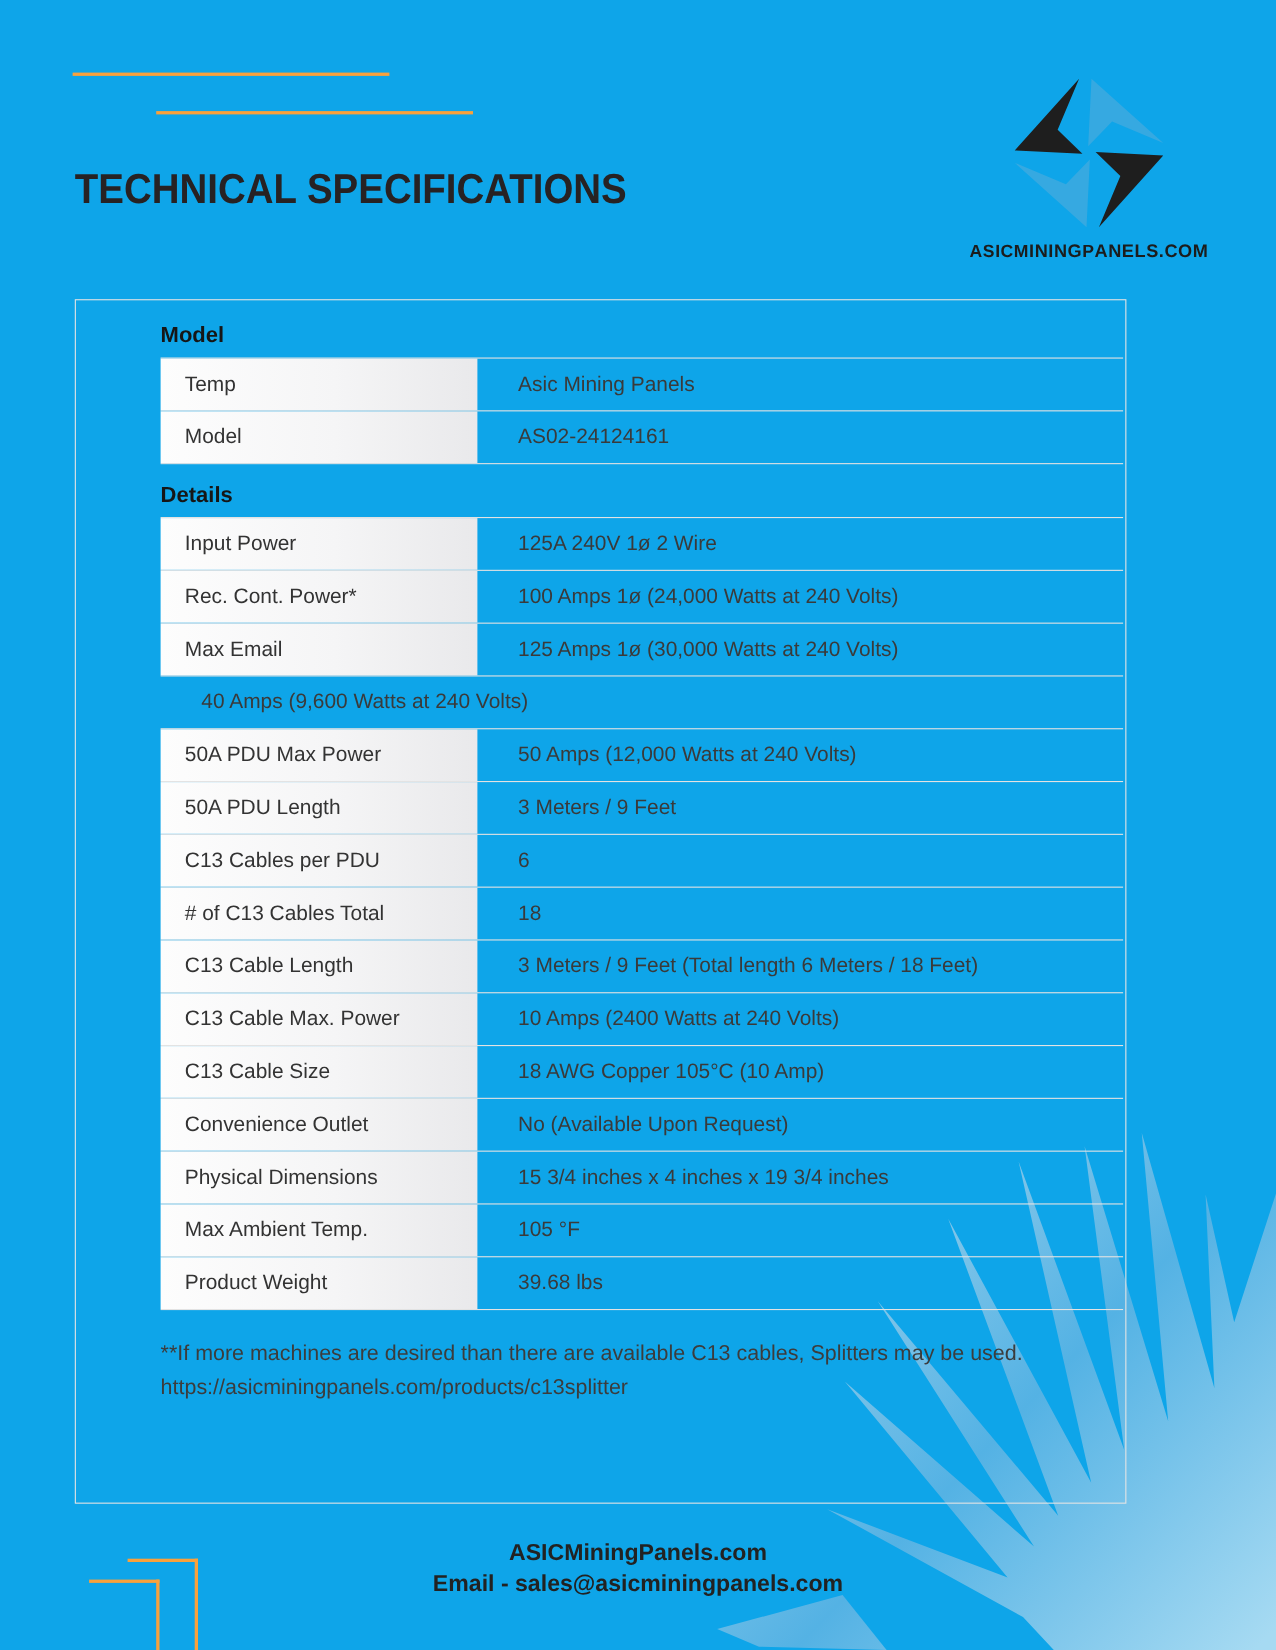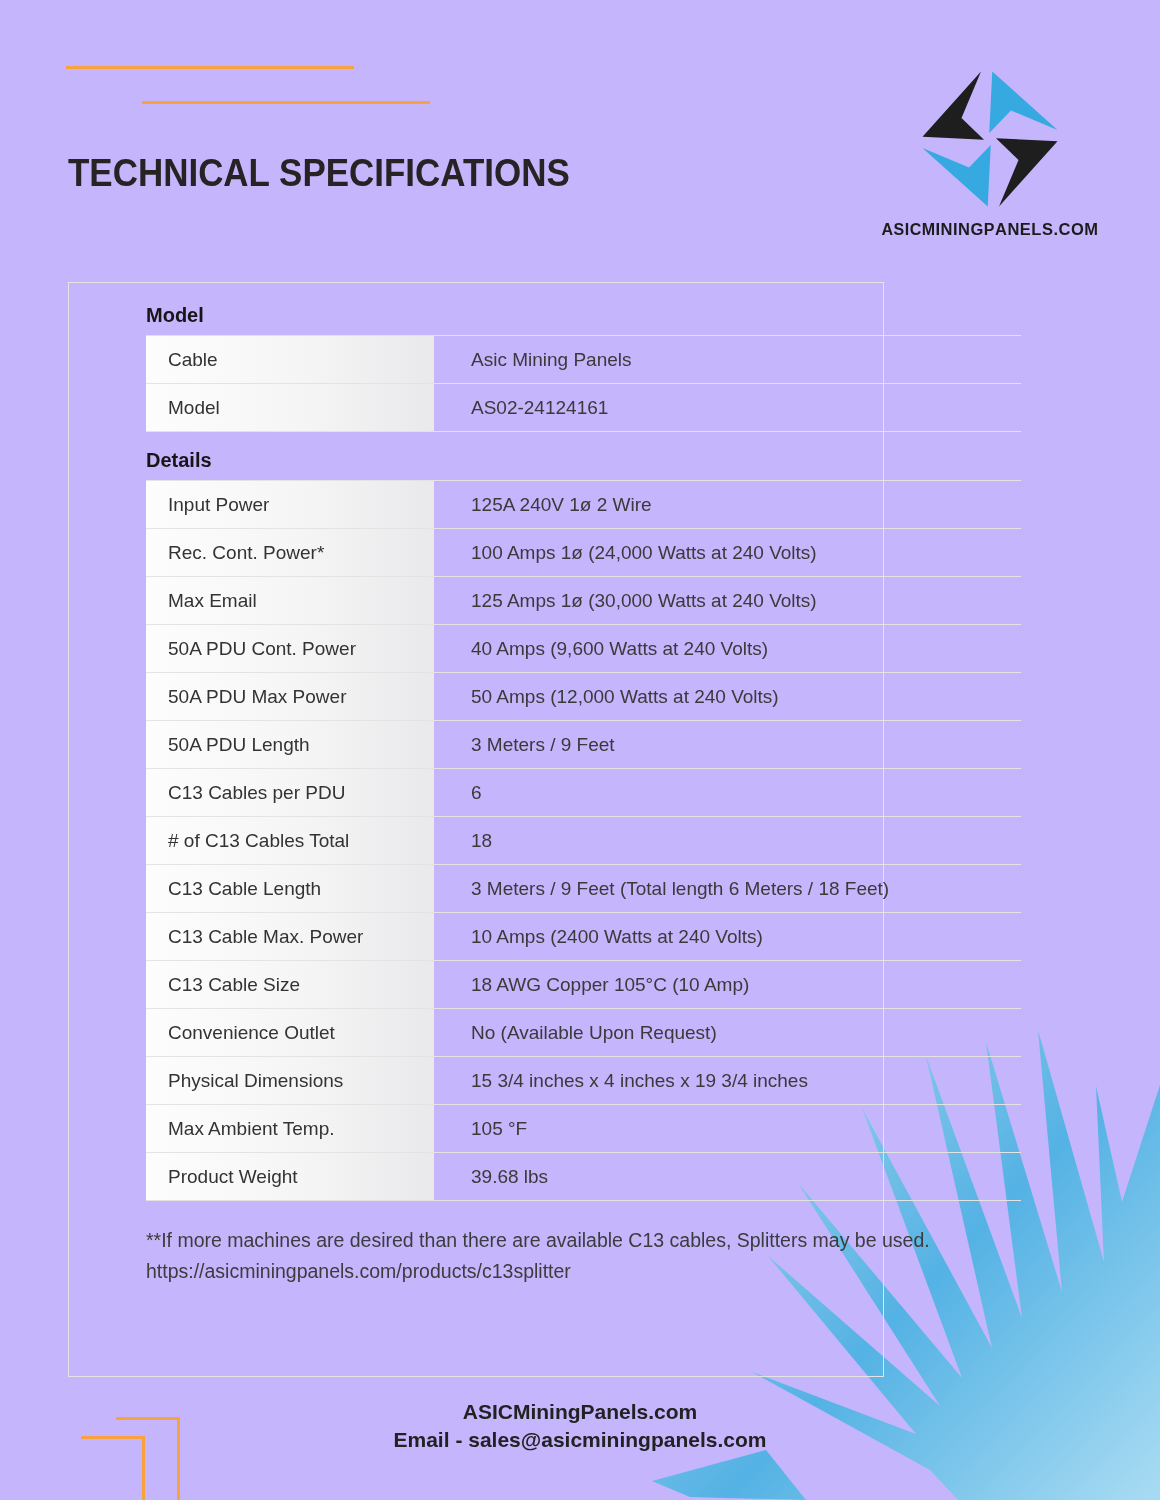--- a/index.html
+++ b/index.html
@@ -1,16 +1,16 @@
 <!DOCTYPE html>
 <html><head>
 <meta charset="utf-8">
 <style>
   html,body{margin:0;padding:0;background:#ffffff;}
-  .page{position:relative;width:1160px;height:1500px;background:#c4b5fd;overflow:hidden;
+  .page{position:relative;width:1160px;height:1500px;background:#0ea5e9;overflow:hidden;
         font-family:"Liberation Sans",sans-serif;color:#3a3a3a;}
 
   
   .accent-line{position:absolute;height:3px;background:#F9A13C;}
   .accent-line.l1{left:66px;top:66px;width:288px;}
   .accent-line.l2{left:142px;top:101px;width:288px;}
 
   
   .title{position:absolute;left:68px;top:152px;margin:0;
          font-size:38px;font-weight:bold;letter-spacing:0px;color:#272223;
@@ -20,21 +20,21 @@
   .logo-wrap{position:absolute;left:915px;top:64px;width:150px;height:150px;}
   .logo-text{position:absolute;left:860px;top:220px;width:260px;text-align:center;
              font-weight:bold;color:#1c1c1c;letter-spacing:0.5px;white-space:nowrap;}
   .logo-text .lg{font-size:16px;}
   .logo-text .sm{font-size:16.5px;}
 
   
   .starburst{position:absolute;left:620px;top:990px;width:540px;height:510px;}
 
   
-  .card{position:absolute;left:68px;top:282px;width:816px;height:1095px;
+  .card{position:absolute;left:68px;top:272px;width:956px;height:1095px;
         border:1px solid #e4e4e4;box-sizing:border-box;background:transparent;}
   .card-inner{padding:12px 0 0 77px;}
   .section-heading{height:40px;line-height:40px;font-size:20px;font-weight:bold;color:#161616;}
   .section-heading + .rows{margin-bottom:0;}
   .rows{width:875px;border-top:1px solid #e3e3e3;}
   .rows + .section-heading{margin-top:8px;}
   .row{display:flex;height:48px;border-bottom:1px solid #e3e3e3;box-sizing:border-box;}
   .cell-label{width:288px;box-sizing:border-box;padding-left:22px;display:flex;align-items:center;
               font-size:19px;color:#333333;
               background:linear-gradient(90deg,#fdfdfd 0%,#f5f5f6 55%,#e9e9eb 100%);}
@@ -93,21 +93,21 @@
   <div class="logo-text">
     <span class="lg">ASICM</span><span class="sm">INING</span><span class="lg">P</span><span class="sm">ANELS</span><span class="sm">.COM</span>
   </div>
 
   <div class="card">
     <div class="card-inner">
       <div id="spec-table">
           <div class="section-heading">Model</div>
           <div class="rows">
             <div class="row">
-              <div class="cell-label">Cable</div>
+              <div class="cell-label">Temp</div>
               <div class="cell-value">Asic Mining Panels</div>
             </div>
             <div class="row">
               <div class="cell-label">Model</div>
               <div class="cell-value">AS02-24124161</div>
             </div>
           </div>
           <div class="section-heading">Details</div>
           <div class="rows">
             <div class="row">
@@ -116,21 +116,20 @@
             </div>
             <div class="row">
               <div class="cell-label">Rec. Cont. Power*</div>
               <div class="cell-value">100 Amps 1ø (24,000 Watts at 240 Volts)</div>
             </div>
             <div class="row">
               <div class="cell-label">Max Email</div>
               <div class="cell-value">125 Amps 1ø (30,000 Watts at 240 Volts)</div>
             </div>
             <div class="row">
-              <div class="cell-label">50A PDU Cont. Power</div>
               <div class="cell-value">40 Amps (9,600 Watts at 240 Volts)</div>
             </div>
             <div class="row">
               <div class="cell-label">50A PDU Max Power</div>
               <div class="cell-value">50 Amps (12,000 Watts at 240 Volts)</div>
             </div>
             <div class="row">
               <div class="cell-label">50A PDU Length</div>
               <div class="cell-value">3 Meters / 9 Feet</div>
             </div>

